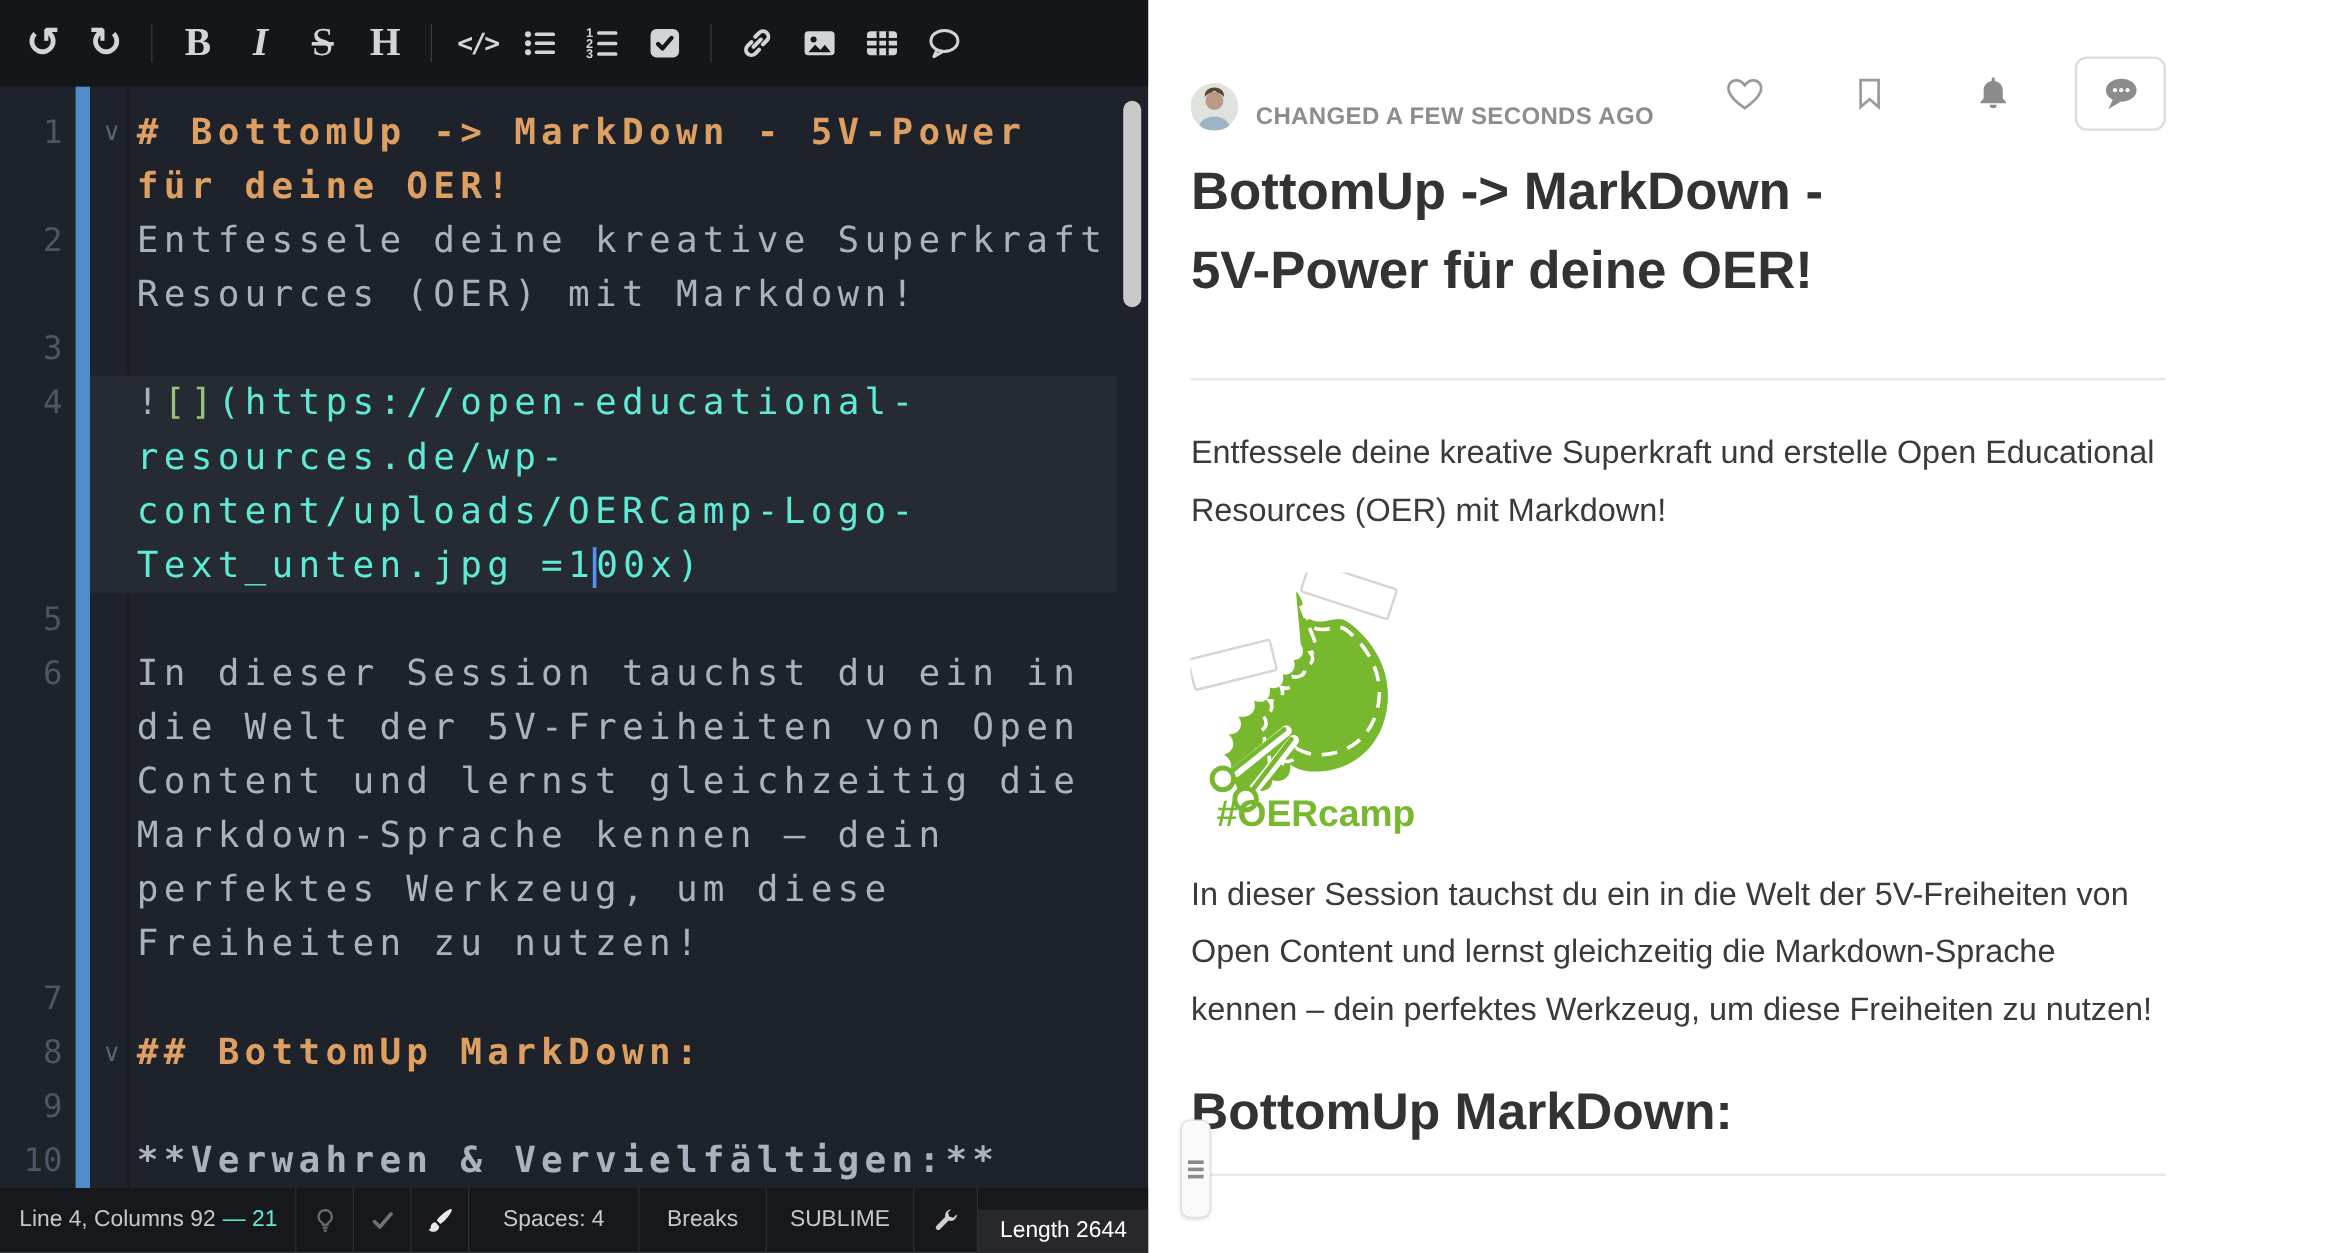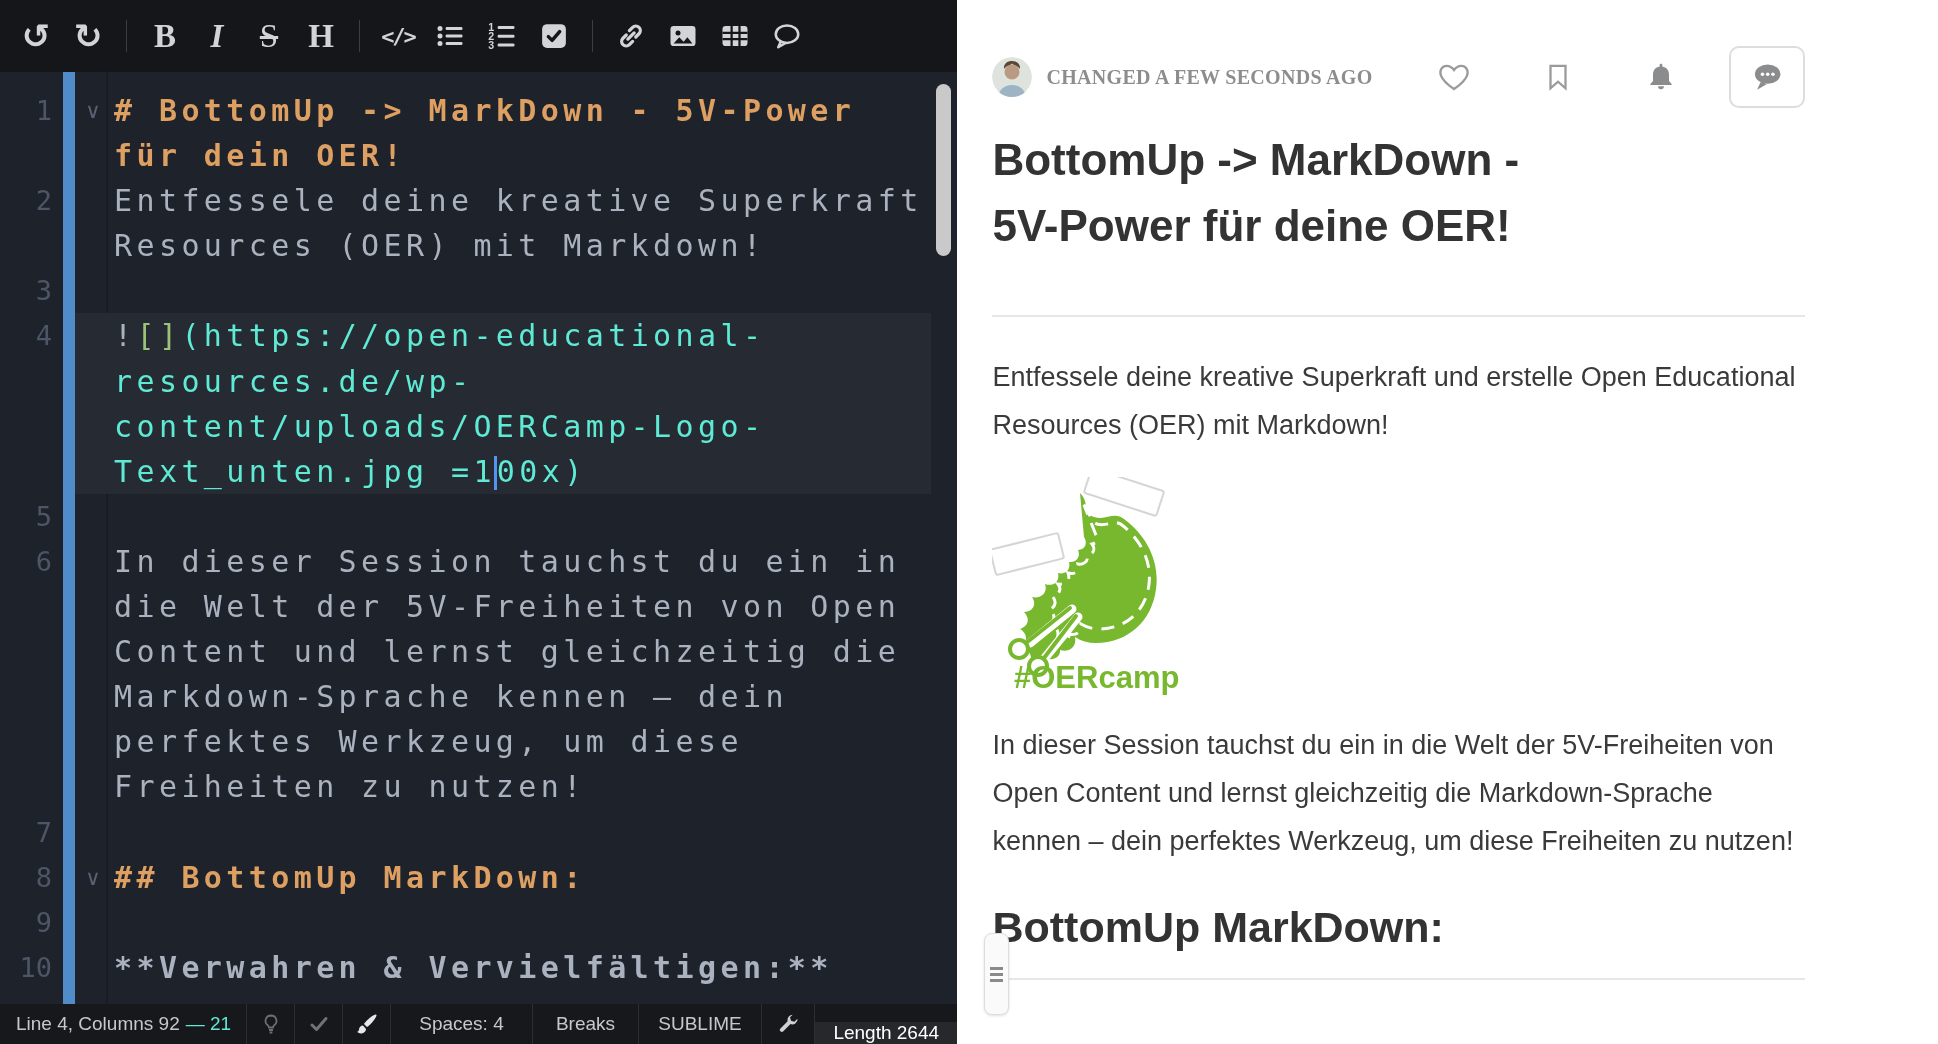--- a/index.html
+++ b/index.html
@@ -42,35 +42,35 @@
   .md-url { color:#5eead4; }
   .md-bracket { color:#98c379; }
   .md-strong { color:#abb2bf; font-weight:bold; }
   .fg { color:#abb2bf; }
   .cursor { display:inline-block; width:0; border-left:3px solid #5693f0; height:34px;
             vertical-align:middle; margin-left:-2px; }
   .scroll-thumb { position:absolute; right:6px; top:12px; width:15px; height:172px;
                   border-radius:8px; background:#c9c9c9; }
 
   
-  .status-bar { height:40px; background:#17181b; display:flex; align-items:stretch;
+  .status-bar { height:54px; background:#17181b; display:flex; align-items:stretch;
                 flex:0 0 auto; font-size:19px; color:#c5c8cc; }
   .sb-seg { display:flex; align-items:center; justify-content:center;
             border-right:1px solid #2c2e32; overflow:hidden; white-space:nowrap; }
   .sb-pos { flex:0 0 247px; justify-content:flex-start; padding-left:16px; }
   .sb-pos .dim { color:#5eead4; margin-left:6px; }
   .sb-ic { flex:0 0 48px; }
   .sb-spaces { flex:0 0 142px; } .sb-breaks { flex:0 0 106px; }
   .sb-keymap { flex:0 0 123px; } .sb-wrench { flex:0 0 53px; }
   .sb-length { flex:1 1 auto; background:#26282c; color:#fff; border-right:none;margin-top:18px; }
 
   
   .preview-pane { flex:1 1 auto; background:#fff; position:relative;
                   padding:0 133px 0 35px; overflow:hidden; }
-  .pv-header { margin-top:45px; height:64px; display:flex; align-items:center;font-family:Liberation Serif, serif; }
+  .pv-header { margin-top:45px; height:64px; display:flex; align-items:flex-end; }
   .avatar { width:40px; height:40px; border-radius:50%; overflow:hidden; flex:0 0 auto;
             cursor:pointer; }
   .changed { margin-left:14px; font-size:20px; font-weight:bold; color:#8d8d8d;
              letter-spacing:.3px; flex:1 1 auto; }
   .pv-actions { display:flex; align-items:center; }
   .pv-icon-btn { background:none; border:none; cursor:pointer; color:#8f9194;
                  margin-left:72px; padding:0; display:flex; align-items:center; }
   .comment-btn { margin-left:52px; width:76px; height:62px; border:2px solid #ddd;
                  border-radius:10px; background:#fff; display:flex; align-items:center;
                  justify-content:center; cursor:pointer; color:#8a8c8e; }
@@ -159,21 +159,21 @@
           <path d="M7 16.5L5 21l6-3.5" stroke-linejoin="round"></path>
         </svg>
       </button>
     </div>
 
     <div class="code-area">
       <div class="auth-bar"></div>
       <div class="gutter-edge"></div>
       <div id="code-rows">
           <div class="row"><span class="ln">1</span><span class="fold">∨</span><span class="code"><span class="md-heading"># BottomUp -&gt; MarkDown - 5V-Power</span></span></div>
-          <div class="row"><span class="ln"></span><span class="code"><span class="md-heading">für dein OER!</span></span></div>
+          <div class="row"><span class="ln"></span><span class="code"><span class="md-heading">für deine OER!</span></span></div>
           <div class="row"><span class="ln">2</span><span class="code"><span class="fg">Entfessele deine kreative Superkraft</span></span></div>
           <div class="row"><span class="ln"></span><span class="code"><span class="fg">Resources (OER) mit Markdown!</span></span></div>
           <div class="row"><span class="ln">3</span><span class="code"></span></div>
           <div class="row hl"><span class="ln">4</span><span class="code"><span class="fg">!</span><span class="md-bracket">[]</span><span class="md-url">(https://open-educational-</span></span></div>
           <div class="row hl"><span class="ln"></span><span class="code"><span class="md-url">resources.de/wp-</span></span></div>
           <div class="row hl"><span class="ln"></span><span class="code"><span class="md-url">content/uploads/OERCamp-Logo-</span></span></div>
           <div class="row hl"><span class="ln"></span><span class="code"><span class="md-url">Text_unten.jpg =1</span><span class="cursor"></span><span class="md-url">00x)</span></span></div>
           <div class="row"><span class="ln">5</span><span class="code"></span></div>
           <div class="row"><span class="ln">6</span><span class="code"><span class="fg">In dieser Session tauchst du ein in</span></span></div>
           <div class="row"><span class="ln"></span><span class="code"><span class="fg">die Welt der 5V-Freiheiten von Open</span></span></div>

